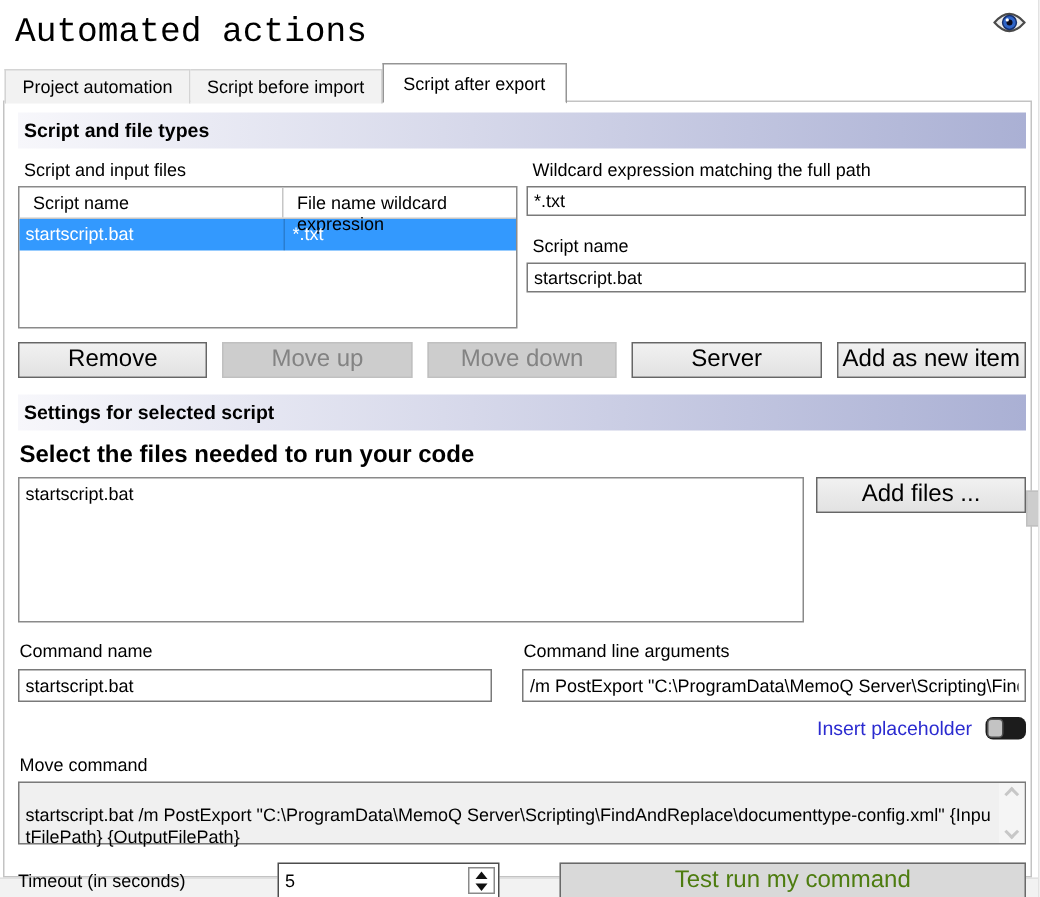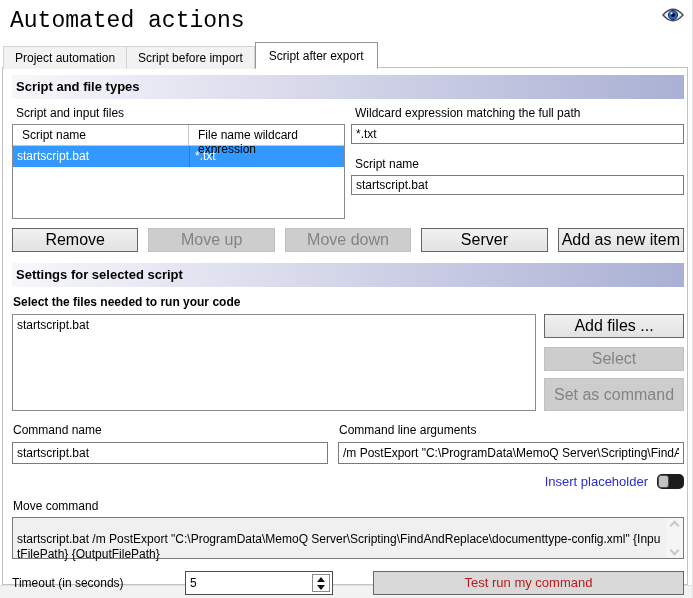--- a/index.html
+++ b/index.html
@@ -41,21 +41,21 @@
     background: #f2f2f2; border-top: 1px solid #e0e0e0;
   }
 
   .section-header {
     height: 24px; line-height: 24px; padding-left: 4px;
     font-size: 13px; font-weight: 700; color: #000;
     background: linear-gradient(to right, #f7f7fb 0%, #d6d8ea 45%, #aab0d4 100%);
     margin-top: 3px;
   }
   .lbl { font-size: 12px; color: #000; }
-  .lbl-b { font-size: 12px; font-weight: 700; color: #000; }
+  .lbl-b { font-size: 16px; font-weight: 700; color: #000; }
 
   
   .grid-two { display: flex; gap: 6px; margin-top: 7px; }
   .col-left { width: 333px; }
   .col-right { flex: 1; }
   .col-left .lbl, .col-right .lbl { display:block; margin: 0 0 4px 4px; }
 
   .table { border: 1px solid #8a8a8a; background: #fff; height: 95px; margin-top: 1px; }
   .thead { display: flex; height: 21px; border-bottom: 1px solid #c6c6c6; }
   .th { font-size: 12px; padding: 3px 0 0 9px; color:#000; }
@@ -79,26 +79,26 @@
     flex: 1; height: 24px; font-family: "Liberation Sans", sans-serif; font-size: 16px; color: #000;
     background: linear-gradient(#f1f1f1, #e2e2e2); border: 1px solid #666; cursor: pointer;
     text-align: center; line-height: 22px;
   }
   .btn.disabled { background: #cdcdcd; border-color: #c0c0c0; color: #838383; cursor: default; }
 
   
   .files-row { display: flex; gap: 8px; }
   .listbox { flex: 1; height: 97px; border: 1px solid #8a8a8a; background: #fff; padding: 2px 3px; }
   .list-item { font-size: 12px; color:#000; padding: 1px 1px; }
-  .side-col { width: 140px; display: flex; flex-direction: column; }
+  .side-col { width: 140px; display: flex; flex-direction: row; }
   .side-col .btn { flex: none; width: 100%; }
   .side-col .btn + .btn { margin-top: 9px; }
   .side-col .btn.tall { margin-top: auto; height: 33px; line-height: 31px; }
 
-  .cmd-row { display: flex; gap: 10px; margin-top: 12px; }
+  .cmd-row { display: flex; gap: 20px; margin-top: 12px; }
   .cmd-left { width: 316px; }
   .cmd-right { flex: 1; }
   .cmd-row .lbl { display:block; margin: 0 0 5px 1px; }
   .cmd-row .tb { height: 22px; white-space: nowrap; overflow: hidden; }
 
   .ph-row { display: flex; justify-content: flex-end; align-items: center; gap: 9px; margin-top: 9px; height: 16px; }
   .ph-link { font-size: 13px; color: #2b2bd0; cursor: pointer; }
   .toggle { width: 27px; height: 15px; background: #1c1c1c; border-radius: 5px; position: relative; cursor: pointer; }
   .toggle .knob {
     position: absolute; left: 1px; top: 1px; width: 11px; height: 13px;
@@ -124,22 +124,22 @@
     font-family: "Liberation Sans", sans-serif; font-size: 12px; padding: 1px 24px 1px 4px;
   }
   .spin-btns {
     position: absolute; top: 2px; right: 2px; bottom: 2px; width: 18px;
     border: 1px solid #8a8a8a; background: #fff; display: flex; flex-direction: column;
   }
   .spin-up, .spin-down { flex: 1; display: flex; align-items: center; justify-content: center; cursor: pointer; }
   .tri-up { width: 0; height: 0; border-left: 4px solid transparent; border-right: 4px solid transparent; border-bottom: 5px solid #111; }
   .tri-down { width: 0; height: 0; border-left: 4px solid transparent; border-right: 4px solid transparent; border-top: 5px solid #111; }
   .spacer { width: 14px; }
-  .test-btn { flex: 1; height: 24px; background: #d9d9d9; border: 1px solid #696969; font-size: 13px;
-    font-family: "Liberation Sans", sans-serif; cursor: pointer; text-align:center; line-height:22px; color:#b91c1c; }
+  .test-btn { flex: 1; height: 24px; background: #d9d9d9; border: 1px solid #696969; font-size: 16px;
+    font-family: "Liberation Sans", sans-serif; cursor: pointer; text-align:center; line-height:22px; color:#4d7c0f; }
 </style>
 </head>
 <body>
 
 <div class="titlebar">
   <div class="title">Automated actions</div>
   <svg class="eye" viewBox="0 0 22 16">
     <path d="M1 8 Q11 -3.5 21 8 Q11 19.5 1 8 Z" fill="#eeeeee" stroke="#4a4a4a" stroke-width="1.4"></path>
     <circle cx="11" cy="8" r="4.6" fill="#2e64c8" stroke="#16306e" stroke-width="1"></circle>
     <circle cx="11" cy="8" r="2" fill="#0a0a1e"></circle>

